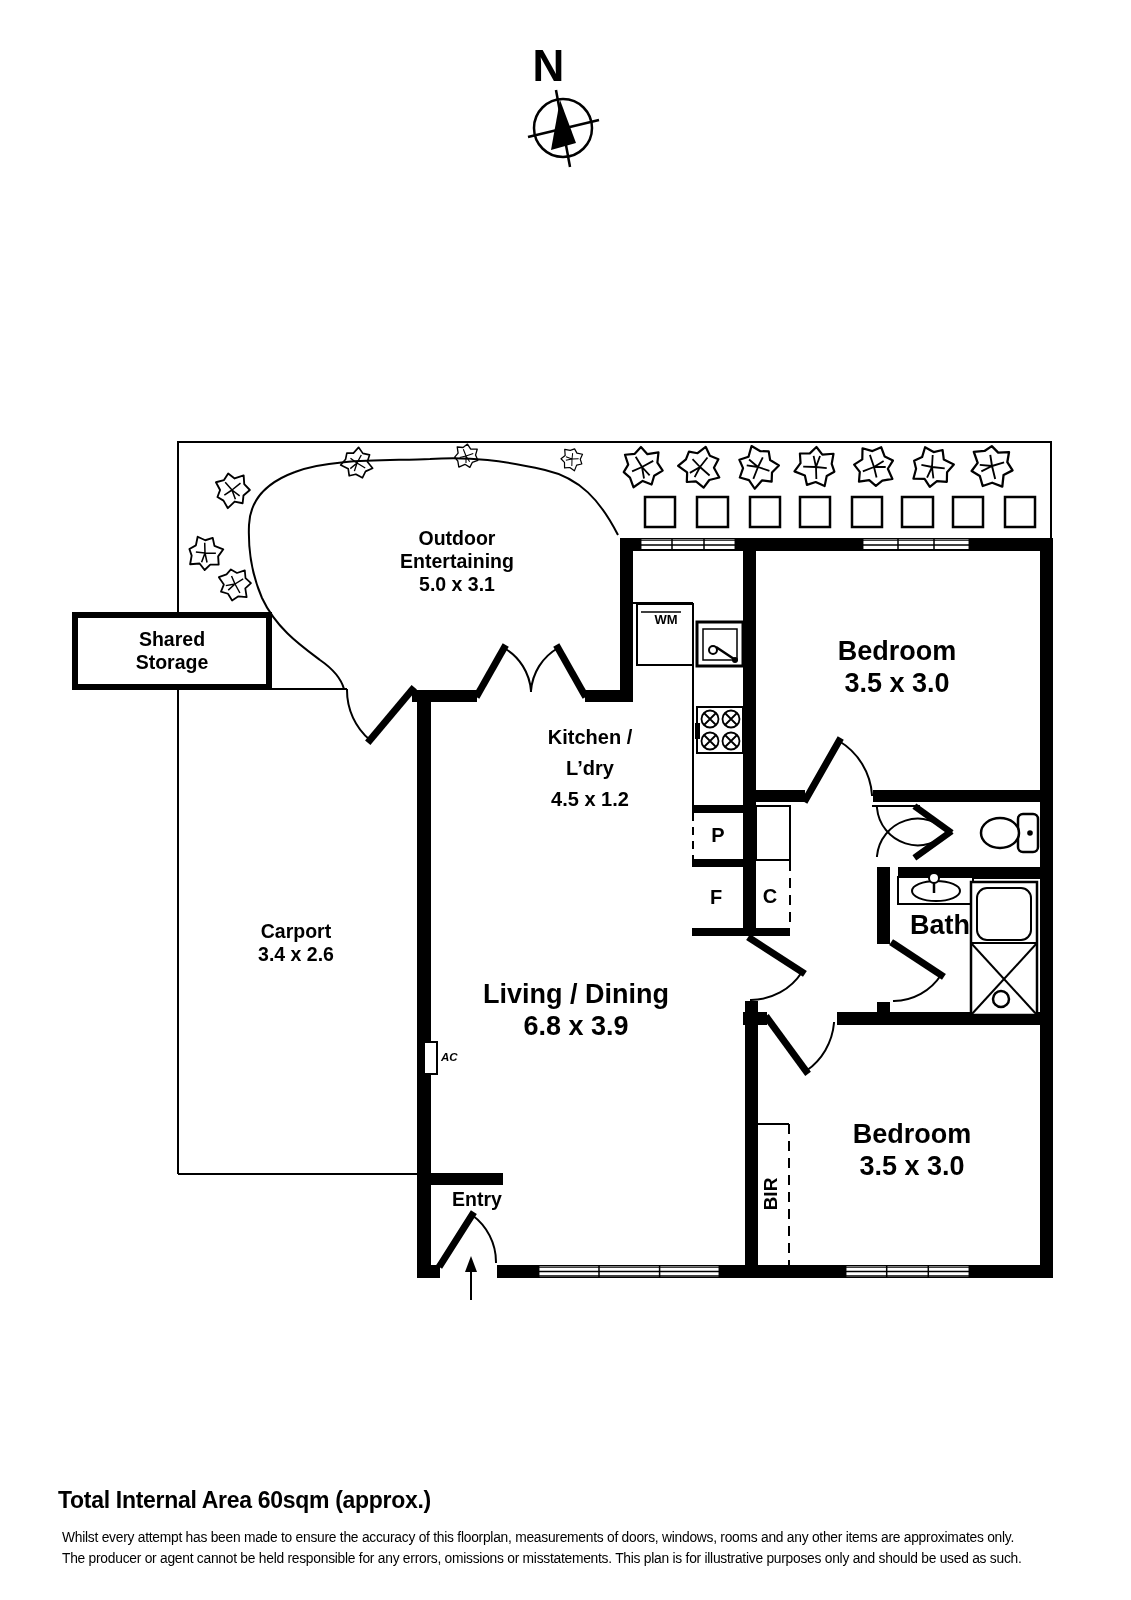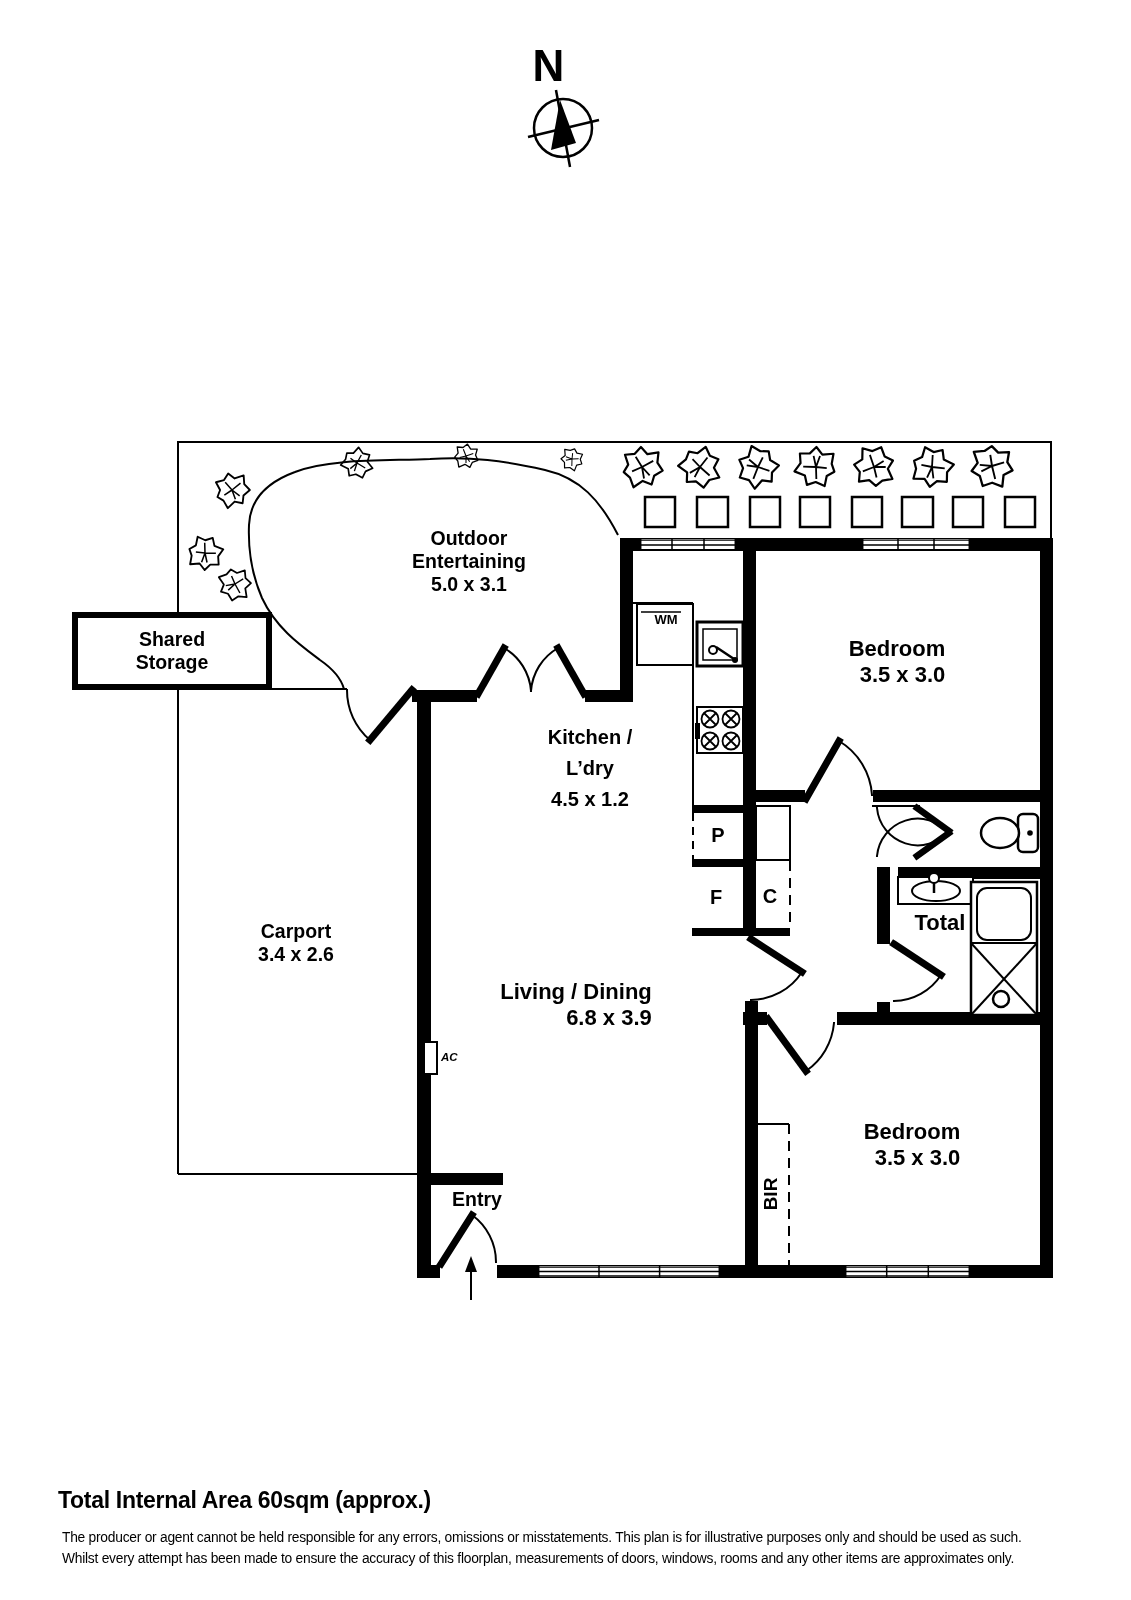--- a/index.html
+++ b/index.html
@@ -8,21 +8,21 @@
     font-family:"Liberation Sans", sans-serif;color:#000;
     overflow:hidden;
   }
   .plan-svg{position:absolute;left:0;top:0;}
   .lbl{
     position:absolute;font-weight:bold;text-align:center;
     transform:translateX(-50%);white-space:nowrap;line-height:1.18;
   }
   .lbl div{white-space:nowrap;}
   .n-label{font-size:44px;letter-spacing:1px;}
-  .room-lg{font-size:22px;text-align:right;}
+  .room-lg{font-size:27px;}
   .room-md{font-size:19.5px;}
   .kitchen-lbl{font-size:20px;line-height:31px;}
   .tiny{font-size:13px;}
   .micro{font-size:11.5px;transform:none;font-style:italic;}
   .cupb{font-size:20px;}
   .bir-lbl{
     position:absolute;font-weight:bold;font-size:19px;
     transform:translate(-50%,-50%) rotate(-90deg);white-space:nowrap;
   }
   .footer-title{
@@ -228,21 +228,21 @@
   </g>
 
   <g>
     <line x1="471" y1="1300" x2="471" y2="1270" stroke="#000" stroke-width="2"></line>
     <polygon points="471,1256 465,1272 477,1272" fill="#000"></polygon>
   </g>
 </svg>
 
 <div class="lbl n-label" style="left:549px;top:40px;">N</div>
 
-<div class="lbl room-md" style="left:457px;top:527px;margin-left:12px;">
+<div class="lbl room-md" style="left:457px;top:527px;">
   <div>Outdoor</div>
   <div>Entertaining</div>
   <div>5.0 x 3.1</div>
 </div>
 
 <div class="lbl room-md" style="left:172px;top:628px;">
   <div>Shared</div>
   <div>Storage</div>
 </div>
 
@@ -263,36 +263,36 @@
 
 <div class="lbl cupb" style="left:716px;top:886px;">F</div>
 
 <div class="lbl cupb" style="left:770px;top:885px;">C</div>
 
 <div class="lbl room-md" style="left:296px;top:920px;">
   <div>Carport</div>
   <div>3.4 x 2.6</div>
 </div>
 
-<div class="lbl room-lg" style="left:940px;top:910px;">Total</div>
+<div class="lbl room-lg" style="left:940px;top:910px;">Bath</div>
 
 <div class="lbl room-lg" style="left:576px;top:979px;">
   <div>Living / Dining</div>
   <div>6.8 x 3.9</div>
 </div>
 
 <div class="lbl micro" style="left:441px;top:1051px;transform:none;">AC</div>
 
 <div class="lbl room-lg" style="left:912px;top:1119px;">
   <div>Bedroom</div>
   <div>3.5 x 3.0</div>
 </div>
 
 <div class="bir-lbl" style="left:771px;top:1194px;">BIR</div>
 
 <div class="lbl room-md" style="left:477px;top:1188px;">Entry</div>
 
 <div class="footer-title">Total Internal Area 60sqm (approx.)</div>
 
 <div class="footer-disc">
+  <div>Whilst every attempt has been made to ensure the accuracy of this floorplan, measurements of doors, windows, rooms and any other items are approximates only.</div>
   <div>The producer or agent cannot be held responsible for any errors, omissions or misstatements. This plan is for illustrative purposes only and should be used as such.</div>
-  <div>Whilst every attempt has been made to ensure the accuracy of this floorplan, measurements of doors, windows, rooms and any other items are approximates only.</div>
 </div>
 
 </body></html>

